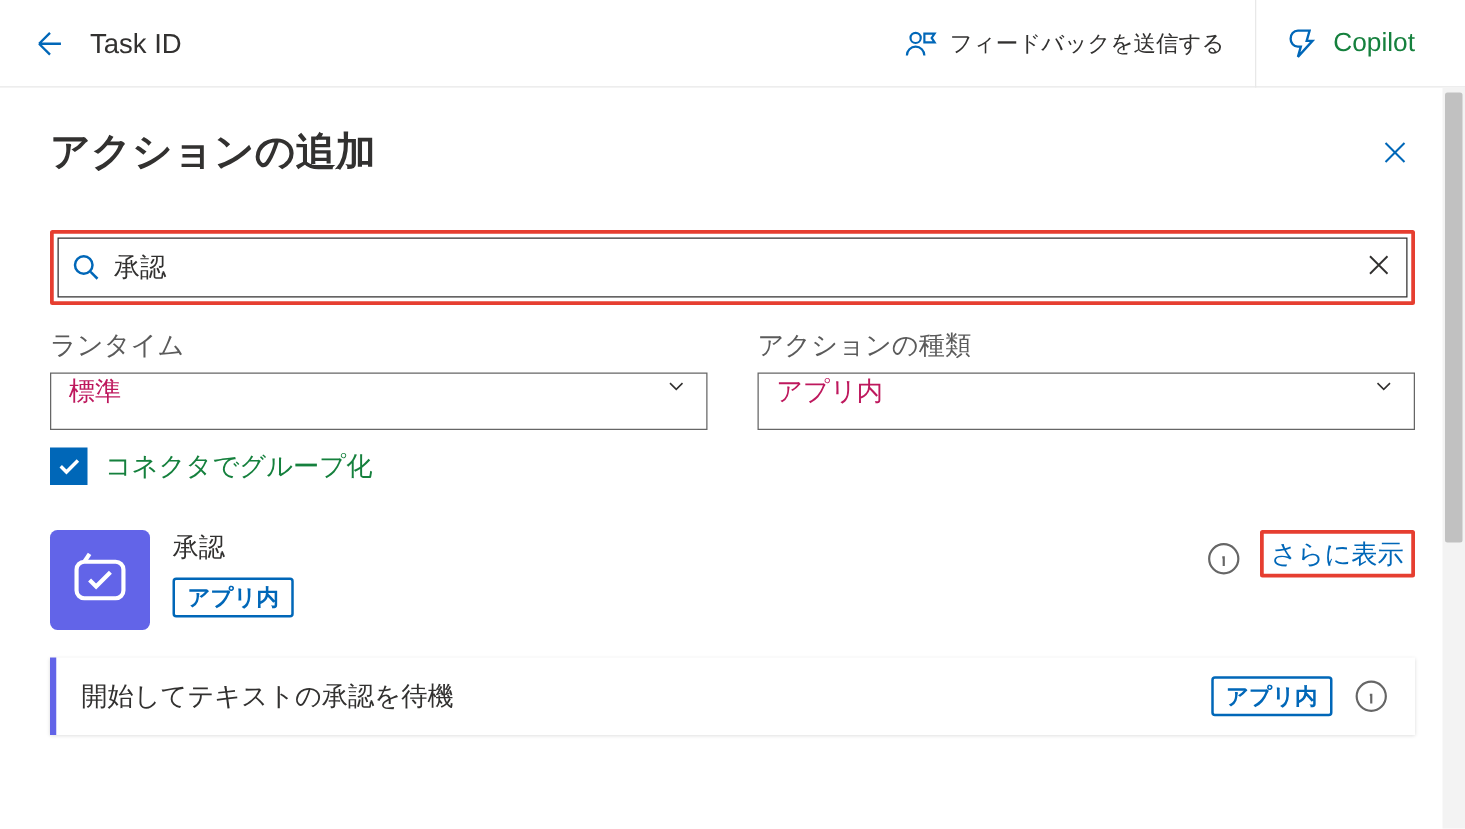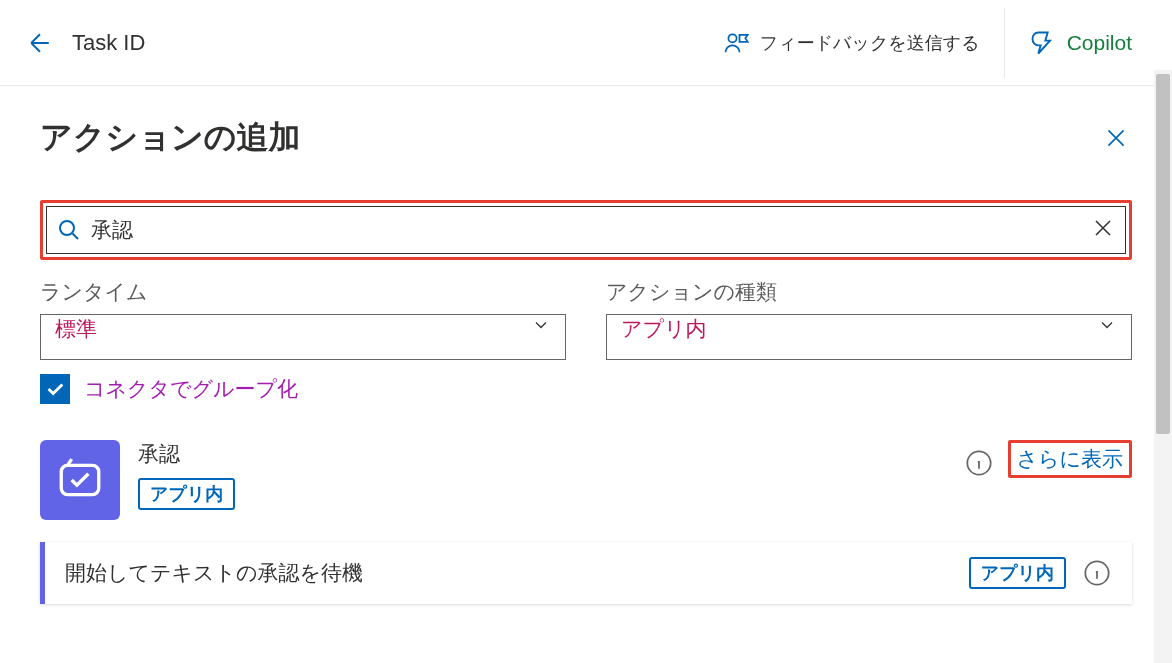--- a/index.html
+++ b/index.html
@@ -7,21 +7,21 @@
       font-family: "Segoe UI", "Meiryo", sans-serif;
       background: #ffffff;
       width: 1172px;
       height: 663px;
       overflow: hidden;
       position: relative;
     }
     .top-bar {
       display: flex;
       align-items: center;
-      height: 86px;
+      height: 70px;
       border-bottom: 1px solid #e8e8e8;
       padding: 0 20px;
     }
     .back-btn {
       width: 40px;
       height: 40px;
       display: flex;
       align-items: center;
       justify-content: center;
       cursor: pointer;
@@ -141,21 +141,21 @@
       width: 30px;
       height: 30px;
       background: #0067b8;
       display: flex;
       align-items: center;
       justify-content: center;
       cursor: pointer;
     }
     .checkbox-label {
       font-size: 21px;
-      color: #a21caf;
+      color: #15803d;
     }
     .connector-row {
       display: flex;
       align-items: flex-start;
       gap: 18px;
       margin-bottom: 22px;
     }
     .connector-icon {
       width: 80px;
       height: 80px;

